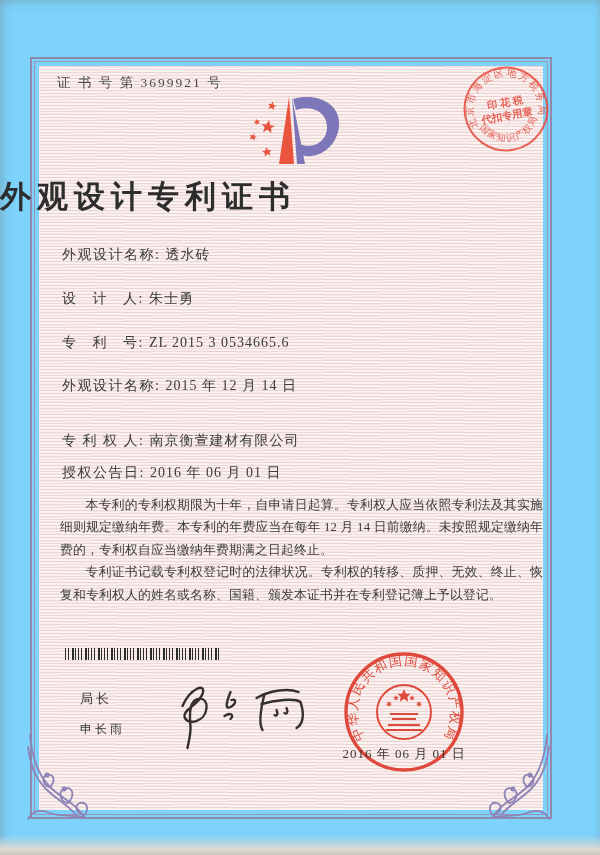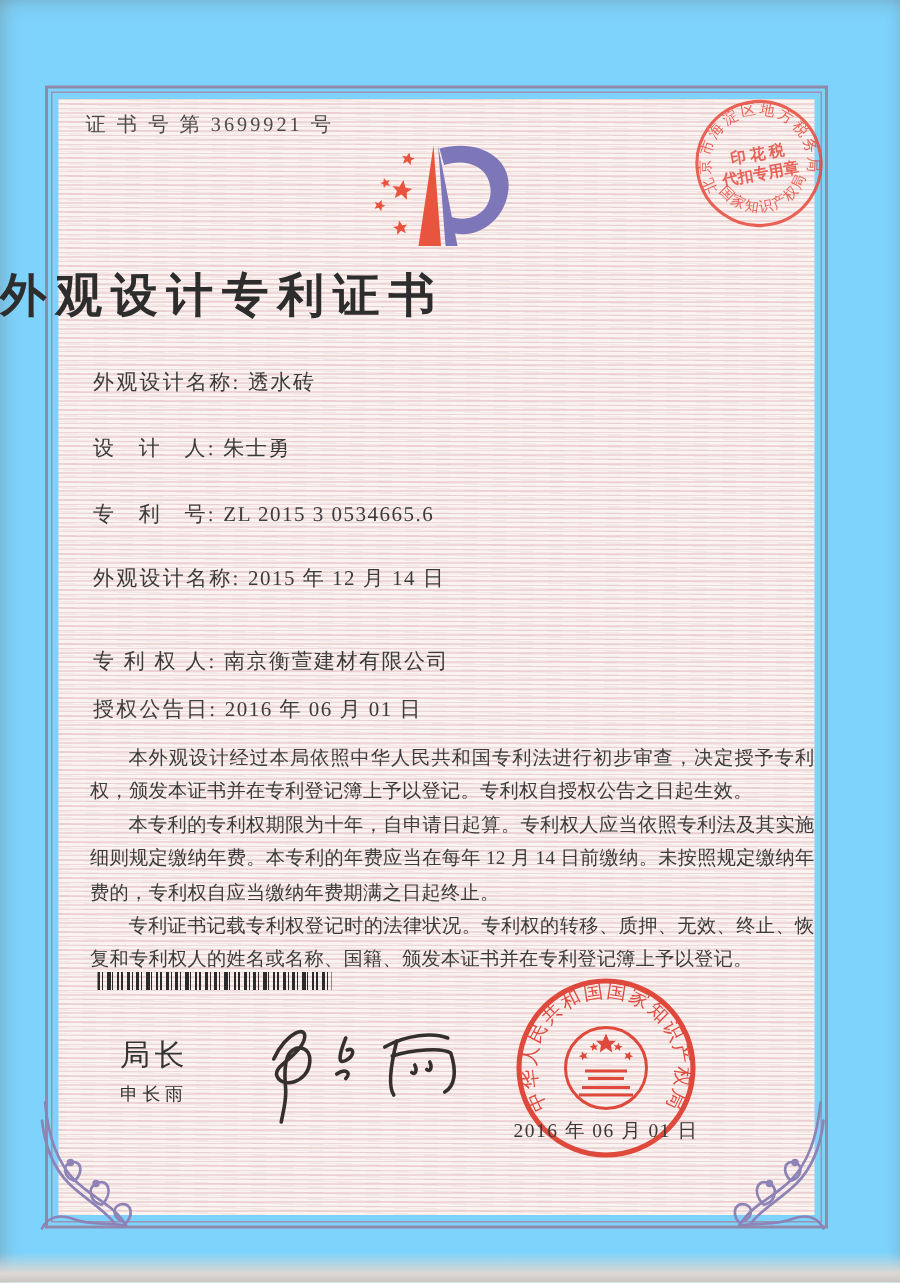--- a/index.html
+++ b/index.html
@@ -64,21 +64,21 @@
 
   .barcode {
     position:absolute; left:65px; top:648px; width:156px; height:12px;
     background:repeating-linear-gradient(90deg,
       #2b2b2b 0 1.5px, rgba(0,0,0,0) 1.5px 3px,
       #2b2b2b 3px 4px,  rgba(0,0,0,0) 4px 6.6px,
       #2b2b2b 6.6px 8.8px, rgba(0,0,0,0) 8.8px 9.8px,
       #2b2b2b 9.8px 10.6px, rgba(0,0,0,0) 10.6px 13px);
   }
 
-  .director-role { position:absolute; left:80px; top:690px; font-size:20px; letter-spacing:3px; color:#333; }
+  .director-role { position:absolute; left:80px; top:690px; font-size:13px; letter-spacing:3px; color:#333; }
   .director-name { position:absolute; left:80px; top:721px; font-size:12px; letter-spacing:3px; color:#333; }
 
   .signature { position:absolute; left:162px; top:672px; }
 
   .seal-office { position:absolute; left:342px; top:650px; mix-blend-mode:multiply; opacity:.92; }
   .seal-date {
     position:absolute; left:336px; top:745px; width:136px; text-align:center;
     font-size:13px; letter-spacing:1px; color:#3a3733; z-index:5;
     font-family:"Liberation Serif","DejaVu Serif",serif;
   }
@@ -159,21 +159,20 @@
     <div class="fields">
       <div class="field-row" style="top:0px"><span class="flabel">外观设计名称: </span><span class="fvalue">透水砖</span></div>
       <div class="field-row" style="top:44px"><span class="flabel">设   计   人: </span><span class="fvalue">朱士勇</span></div>
       <div class="field-row" style="top:88px"><span class="flabel">专   利   号: </span><span class="fvalue">ZL 2015 3 0534665.6</span></div>
       <div class="field-row" style="top:131px"><span class="flabel">外观设计名称: </span><span class="fvalue">2015 年 12 月 14 日</span></div>
       <div class="field-row" style="top:186px"><span class="flabel">专 利 权 人: </span><span class="fvalue">南京衡萱建材有限公司</span></div>
       <div class="field-row" style="top:218px"><span class="flabel">授权公告日: </span><span class="fvalue">2016 年 06 月 01 日</span></div>
     </div>
 
     <div class="paragraphs">
-      <p>本外观设计经过本局依照中华人民共和国专利法进行初步审查，决定授予专利权，颁发本证书并在专利登记簿上予以登记。专利权自授权公告之日起生效。</p>
       <p>本专利的专利权期限为十年，自申请日起算。专利权人应当依照专利法及其实施细则规定缴纳年费。本专利的年费应当在每年 12 月 14 日前缴纳。未按照规定缴纳年费的，专利权自应当缴纳年费期满之日起终止。</p>
       <p>专利证书记载专利权登记时的法律状况。专利权的转移、质押、无效、终止、恢复和专利权人的姓名或名称、国籍、颁发本证书并在专利登记簿上予以登记。</p>
     </div>
 
     <div class="barcode"></div>
 
     <div class="director-role">局长</div>
     <div class="director-name">申长雨</div>
 
     <svg class="signature" width="165" height="80" viewBox="0 0 160 80">

